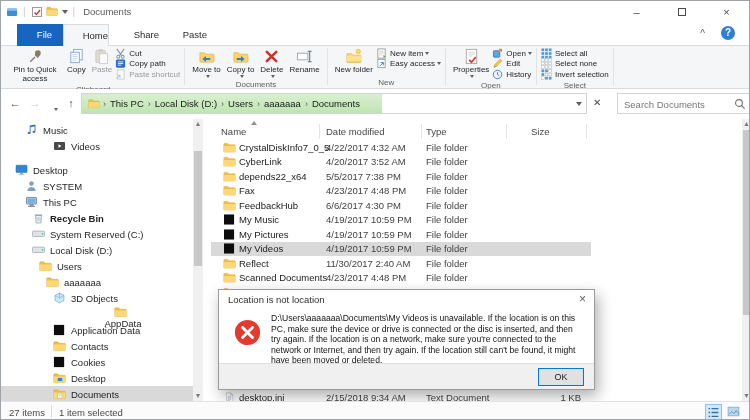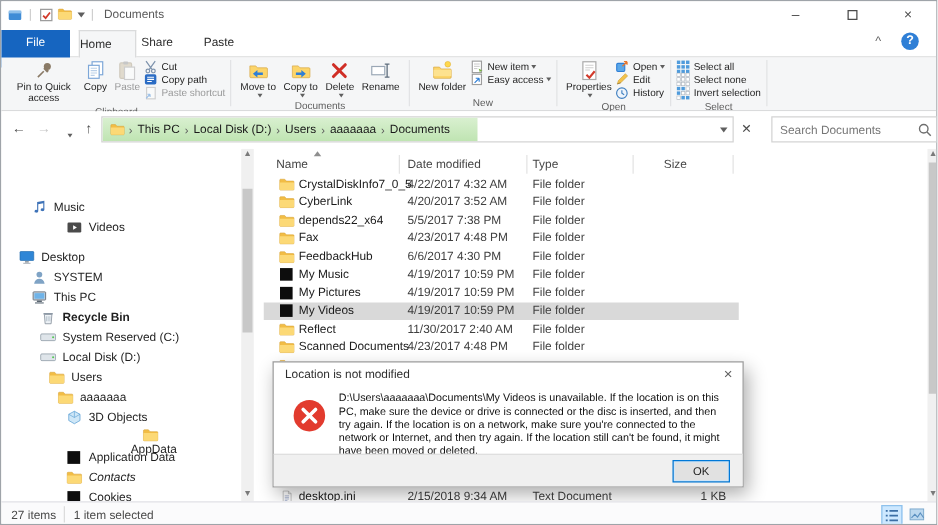--- a/index.html
+++ b/index.html
@@ -13,22 +13,22 @@
   .qat .ic{width:12px;height:12px;display:inline-block}
   .qat .sep{color:#c9c9c9;margin:0 2px;font-size:10px}
   .qat .caret{width:0;height:0;border-left:3px solid transparent;border-right:3px solid transparent;border-top:4px solid #5f5f5f;margin-left:1px}
   #win-title{margin-left:6px;color:#5a5a5a;font-size:9.5px}
   #caption{position:absolute;right:0;top:0;height:21px;display:flex}
   .cap{width:45px;height:21px;display:flex;align-items:center;justify-content:center;color:#4a4a4a;font-size:11px}
   .cap .maxbox{width:8px;height:8px;border:1px solid #4a4a4a}
 
   
   #tabsrow{position:absolute;top:21px;left:0;right:0;height:24px;background:#fff;border-bottom:1px solid #dadbdc}
-  .filetab{position:absolute;left:0;top:2px;width:55px;height:30px;background:#1665c0;color:#fff;text-align:center;line-height:22px;font-size:9.5px}
-  .tab{position:absolute;top:2px;height:23px;line-height:22px;text-align:left;font-size:9.5px;color:#2b2b2b}
+  .filetab{position:absolute;left:16px;top:2px;width:55px;height:30px;background:#1665c0;color:#fff;text-align:center;line-height:22px;font-size:9.5px}
+  .tab{position:absolute;top:2px;height:23px;line-height:22px;text-align:right;font-size:9.5px;color:#2b2b2b}
   .tab.sel{background:#f5f6f7;border:1px solid #dadbdc;border-bottom:none}
   #tab-home{left:62px;width:46px}
   #tab-share{left:112px;width:46px}
   #tab-view{left:162px;width:44px}
   #ribbon-collapse{position:absolute;right:44px;top:6px;color:#5f5f5f;font-size:10px}
   #ribbon-help{position:absolute;right:14px;top:4px;width:14px;height:14px;border-radius:50%;background:#2f7fd6;color:#fff;text-align:center;line-height:14px;font-size:10px;font-weight:bold}
 
   
   #ribbon{position:absolute;top:45px;left:0;right:0;height:43px;background:#f5f6f7;border-bottom:1px solid #dadbdc}
   #ribbon-groups{display:flex;height:100%;padding-left:2px}
@@ -411,21 +411,21 @@
       <span id="search-ic"><svg viewBox="0 0 12 12">
             <circle cx="5" cy="5" r="3.4" fill="none" stroke="#6e6e6e" stroke-width="1.1"></circle>
             <path d="M7.6 7.6l3 3" stroke="#6e6e6e" stroke-width="1.1"></path>
           </svg></span>
     </div>
   </div>
 
   <div id="main">
     <div id="sidebar">
         <div class="sspacer" style="height: 3px;"></div>
-        <div class="srow" style="padding-left: 24px; margin-top: 36px;">
+        <div class="srow" style="padding-left: 24px;">
           <span class="sic"><svg viewBox="0 0 12 12" width="100%" height="100%">
               <path d="M4.2 1.6L10 .6v7.2a1.5 1.1 0 11-.9-1V2.6l-4 .7v5.7a1.5 1.1 0 11-.9-1z" fill="#3f73b8"></path>
             </svg></span>
           <span>Music</span>
         </div>
         <div class="srow" style="padding-left: 24px; margin-left: 28px;">
           <span class="sic"><svg viewBox="0 0 13 12" width="100%" height="100%">
               <rect x="1" y="2" width="11" height="8" rx="1" fill="#4a4a4a"></rect>
               <path d="M5.5 4.2l3 1.8-3 1.8z" fill="#fff"></path>
             </svg></span>
@@ -505,21 +505,21 @@
               <path d="M.8 4.3h12.4v6a.7.7 0 01-.7.7H1.5a.7.7 0 01-.7-.7z" fill="#fcd976"></path>
             </svg></span>
           <span>AppData</span>
         </div>
         <div class="srow" style="padding-left: 52px;">
           <span class="sic"><svg viewBox="0 0 14 12" width="100%" height="100%">
               <rect x="1" y=".5" width="11" height="11" fill="#0d0d0d"></rect>
             </svg></span>
           <span>Application Data</span>
         </div>
-        <div class="srow" style="padding-left: 52px; font-style: italic;">
+        <div class="srow" style="padding-left: 52px;">
           <span class="sic"><svg viewBox="0 0 14 12" width="100%" height="100%">
               <path d="M.8 2.2c0-.4.3-.7.7-.7h3.6l1.4 1.6h6a.7.7 0 01.7.7v6.5a.7.7 0 01-.7.7H1.5a.7.7 0 01-.7-.7z" fill="#f2bd45" stroke="#d8a53c" stroke-width=".5"></path>
               <path d="M.8 4.3h12.4v6a.7.7 0 01-.7.7H1.5a.7.7 0 01-.7-.7z" fill="#fcd976"></path>
             </svg></span>
           <span>Contacts</span>
         </div>
         <div class="srow" style="padding-left: 52px; text-align: center;">
           <span class="sic"><svg viewBox="0 0 14 12" width="100%" height="100%">
               <rect x="1" y=".5" width="11" height="11" fill="#0d0d0d"></rect>
             </svg></span>
@@ -685,21 +685,21 @@
         </div>
       </div>
 
     <div class="sbar" id="main-scroll">
       <div class="sb-arrow" style="top:0">▲</div>
       <div class="sb-thumb" style="top:11px;height:185px"></div>
       <div class="sb-arrow" style="bottom:0">▼</div>
     </div>
 
     <div id="dialog">
-      <div id="dlg-title">Location is not modified</div>
+      <div id="dlg-title">Location is not location</div>
       <div id="dlg-close">×</div>
       <div id="dlg-erricon"><svg viewBox="0 0 30 30">
             <circle cx="15" cy="15" r="14" fill="#e23b2e"></circle>
             <path d="M9.5 9.5l11 11M20.5 9.5l-11 11" stroke="#fff" stroke-width="3.2" stroke-linecap="round"></path>
           </svg></div>
       <div id="dlg-msg">D:\Users\aaaaaaa\Documents\My Videos is unavailable. If the location is on this PC, make sure the device or drive is connected or the disc is inserted, and then try again. If the location is on a network, make sure you're connected to the network or Internet, and then try again. If the location still can't be found, it might have been moved or deleted.</div>
       <div id="dlg-footer">
         <div id="dlg-ok">OK</div>
       </div>
     </div>

